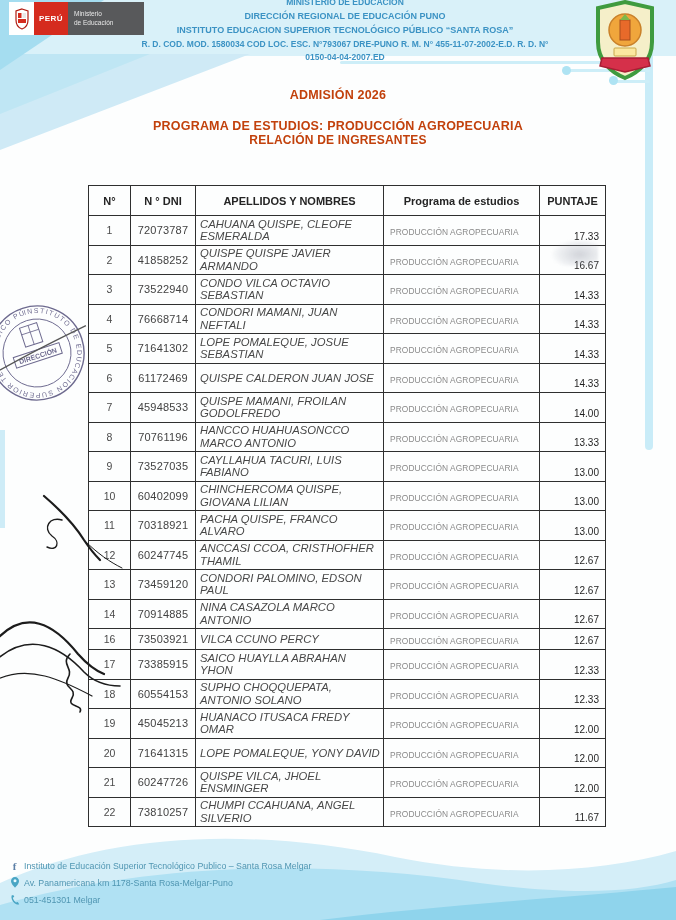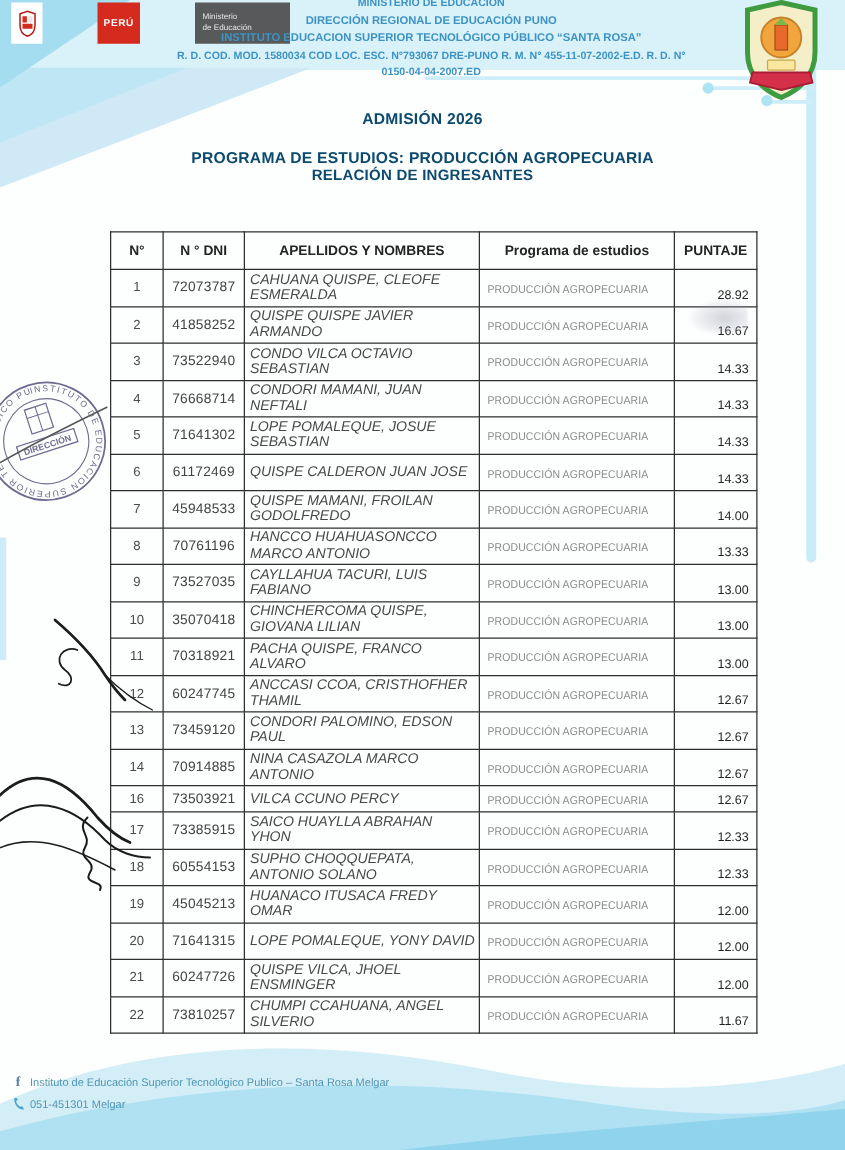--- a/index.html
+++ b/index.html
@@ -22,41 +22,41 @@
   .hline.l2{left:566px;top:69px;width:84px;}
   .hline.l3{left:614px;top:80px;width:36px;}
   .dot{position:absolute;width:9px;height:9px;border-radius:50%;background:#aee3f3;}
   .dot.d1{left:562px;top:66px;}
   .dot.d2{left:609px;top:76px;}
 
   
   .waves{position:absolute;left:0;bottom:0;width:676px;height:95px;}
 
   
-  .logo-block{position:absolute;left:9px;top:2px;height:33px;display:flex;gap:44px;}
+  .logo-block{position:absolute;left:9px;top:2px;height:33px;display:flex;}
   .logo-white{width:25px;height:33px;background:#fff;display:flex;align-items:center;justify-content:center;}
   .logo-red{width:34px;height:33px;background:#d52b1e;color:#fff;display:flex;align-items:center;justify-content:center;
     font-size:8px;font-weight:bold;letter-spacing:.5px;}
   .logo-gray{width:70px;height:33px;background:#58595b;color:#e8e8e8;display:flex;flex-direction:column;justify-content:center;
     padding-left:6px;font-size:6.5px;line-height:1.25;}
 
   
   .head-text{position:absolute;left:110px;top:-4px;width:470px;text-align:center;color:#3c93c4;}
   .head-text div{white-space:nowrap;}
   .ht1{font-size:8.5px;font-weight:600;line-height:13px;}
   .ht2{font-size:9px;font-weight:600;line-height:14px;}
   .ht3{font-size:9px;font-weight:600;line-height:14px;}
   .ht4{font-size:8.5px;font-weight:600;line-height:14px;}
   .ht5{font-size:8.5px;font-weight:600;line-height:13px;text-align:center;}
 
   
   .crest{position:absolute;left:594px;top:0px;}
 
   
-  .titles{position:absolute;left:60px;top:88px;width:556px;text-align:center;color:#0c4a6e;}
+  .titles{position:absolute;left:60px;top:88px;width:556px;text-align:center;color:#c2410c;}
   .titles .t{font-weight:bold;letter-spacing:.2px;}
   .t1{font-size:12.5px;margin-bottom:17px;}
   .t2{font-size:12px;margin-bottom:17px;}
   .t3{font-size:12.5px;}
 
   
   table.res{position:absolute;left:88px;top:185px;width:517px;border-collapse:collapse;table-layout:fixed;}
   table.res col.c-n{width:42px;} table.res col.c-dni{width:65px;} table.res col.c-name{width:188px;}
   table.res col.c-prog{width:156px;} table.res col.c-score{width:66px;}
   table.res th, table.res td{border:1px solid #2f2f2f;overflow:hidden;}
@@ -167,21 +167,21 @@
         <th>Programa de estudios</th>
         <th>PUNTAJE</th>
       </tr>
     </thead>
     <tbody>
         <tr>
           <td class="col-n"><span>1</span></td>
           <td class="col-dni"><span>72073787</span></td>
           <td class="col-name"><span>CAHUANA QUISPE, CLEOFE ESMERALDA</span></td>
           <td class="col-prog"><span class="prog-text">PRODUCCIÓN AGROPECUARIA</span></td>
-          <td class="col-score"><span>28.92</span></td>
+          <td class="col-score"><span>17.33</span></td>
         </tr>
         <tr>
           <td class="col-n"><span>2</span></td>
           <td class="col-dni"><span>41858252</span></td>
           <td class="col-name"><span>QUISPE QUISPE JAVIER ARMANDO</span></td>
           <td class="col-prog"><span class="prog-text">PRODUCCIÓN AGROPECUARIA</span></td>
           <td class="col-score"><span>16.67</span></td>
         </tr>
         <tr>
           <td class="col-n"><span>3</span></td>
@@ -227,21 +227,21 @@
         </tr>
         <tr>
           <td class="col-n"><span>9</span></td>
           <td class="col-dni"><span>73527035</span></td>
           <td class="col-name"><span>CAYLLAHUA TACURI, LUIS FABIANO</span></td>
           <td class="col-prog"><span class="prog-text">PRODUCCIÓN AGROPECUARIA</span></td>
           <td class="col-score"><span>13.00</span></td>
         </tr>
         <tr>
           <td class="col-n"><span>10</span></td>
-          <td class="col-dni"><span>35070418</span></td>
+          <td class="col-dni"><span>60402099</span></td>
           <td class="col-name"><span>CHINCHERCOMA QUISPE, GIOVANA LILIAN</span></td>
           <td class="col-prog"><span class="prog-text">PRODUCCIÓN AGROPECUARIA</span></td>
           <td class="col-score"><span>13.00</span></td>
         </tr>
         <tr>
           <td class="col-n"><span>11</span></td>
           <td class="col-dni"><span>70318921</span></td>
           <td class="col-name"><span>PACHA QUISPE, FRANCO ALVARO</span></td>
           <td class="col-prog"><span class="prog-text">PRODUCCIÓN AGROPECUARIA</span></td>
           <td class="col-score"><span>13.00</span></td>
@@ -355,20 +355,29 @@
 
   <div class="footer">
     <div class="f-line">
       <span class="f-ic">
           <span class="fb-glyph">f</span>
         </span>
       <span>Instituto de Educación Superior Tecnológico Publico – Santa Rosa Melgar</span>
     </div>
     <div class="f-line">
       <span class="f-ic">
+        <svg width="8" height="11" viewBox="0 0 8 11">
+          <path d="M4,0 C1.8,0 0,1.8 0,4 C0,7 4,10.6 4,10.6 C4,10.6 8,7 8,4 C8,1.8 6.2,0 4,0 Z" fill="#49a5c4"></path>
+          <circle cx="4" cy="3.8" r="1.5" fill="#eafaff"></circle>
+        </svg>
+      </span>
+      <span>Av. Panamericana km 1178-Santa Rosa-Melgar-Puno</span>
+    </div>
+    <div class="f-line">
+      <span class="f-ic">
         <svg width="10" height="10" viewBox="0 0 10 10">
           <path d="M1.6,0.4 C1,2.8 2,6 4.6,8.2 C6.2,9.5 8.2,9.9 9.2,9.3 L7.8,6.9 L6,7.4 C4.3,6.2 3.2,4.6 2.8,2.8 L4.3,1.7 L3.2,0.1 Z" fill="#49a5c4"></path>
         </svg>
       </span>
       <span>051-451301 Melgar</span>
     </div>
   </div>
 
 </div>
 

